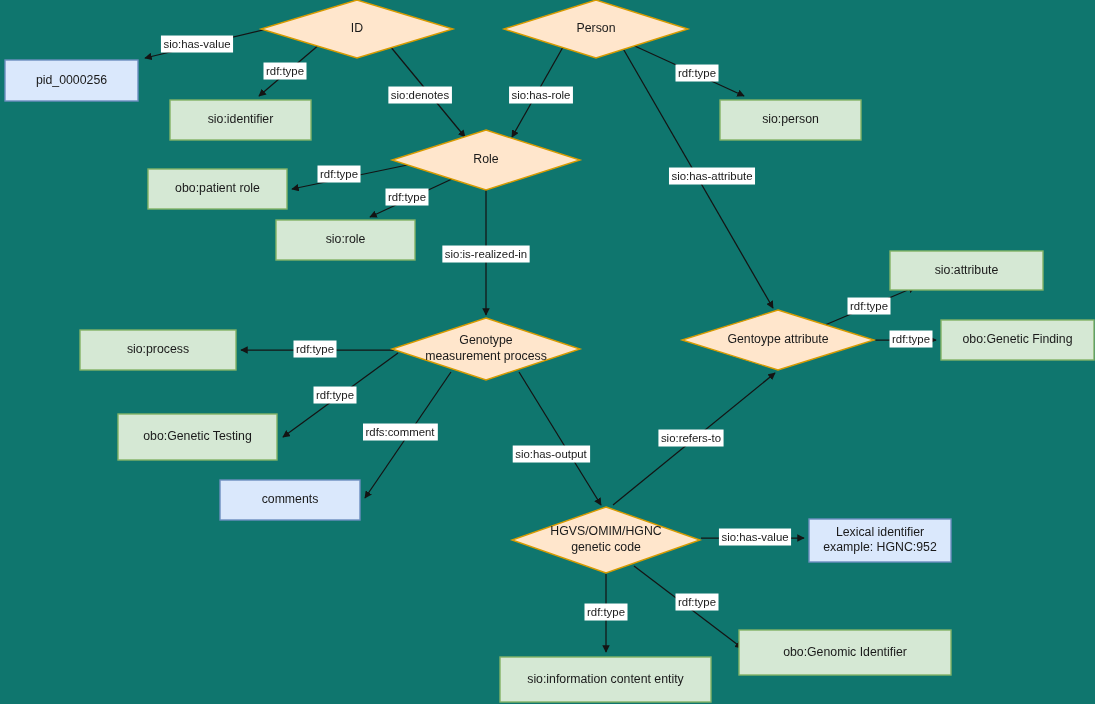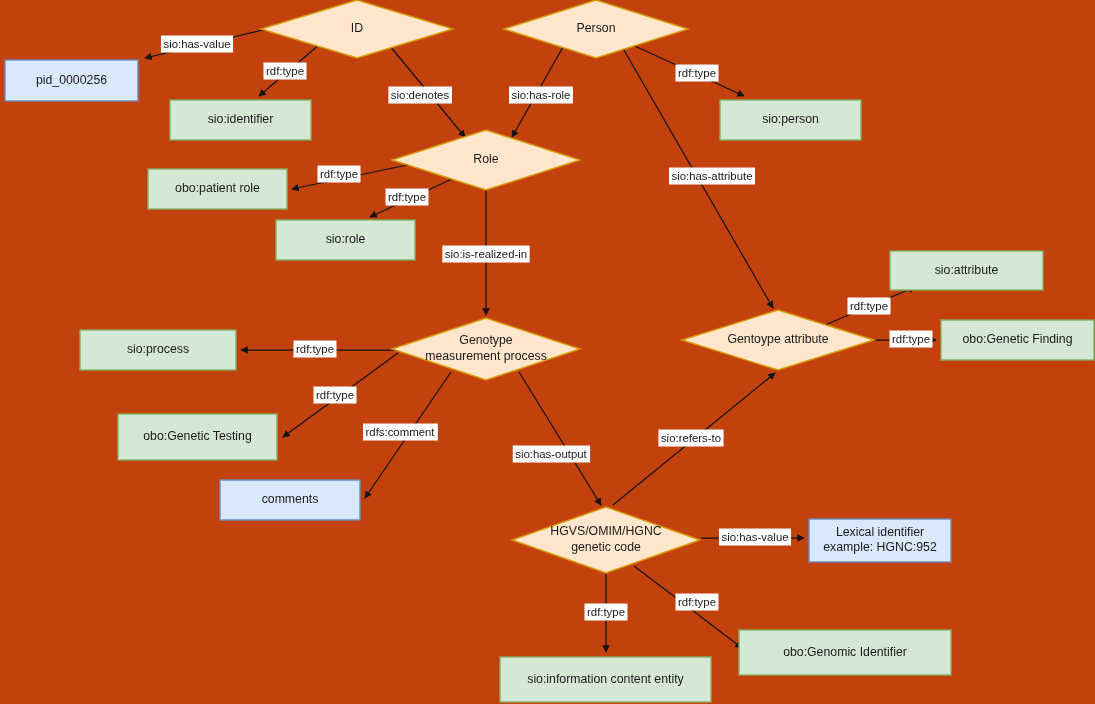--- a/index.html
+++ b/index.html
@@ -10,21 +10,21 @@
   body {
     width: 1095px;
     height: 704px;
     font-family: "Liberation Sans", sans-serif;
     overflow: hidden;
   }
   #canvas {
     position: relative;
     width: 1095px;
     height: 704px;
-    background: #c2410c;
+    background: #0f766e;
   }
   svg#graph {
     position: absolute;
     top: 0; left: 0;
     width: 1095px;
     height: 704px;
   }
   .node-shape {
     stroke-width: 1.4px;
   }

